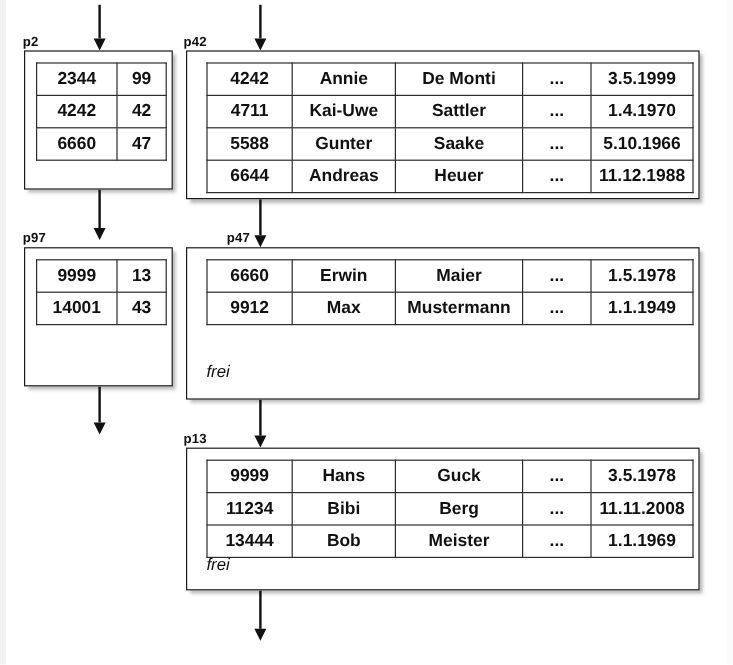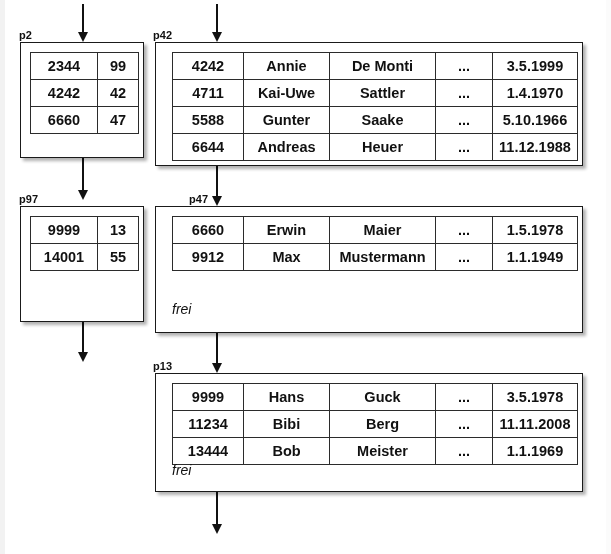--- a/index.html
+++ b/index.html
@@ -158,21 +158,21 @@
   <div class="page-label" style="left:19px; top:193px;">p97</div>
   <div class="page" style="left:20px; top:206px; width:124px; height:116px;">
     <table class="grid index" style="left:9px; top:9px; width:106px;">
       <tbody>
         <tr>
           <td style="width:66px;">9999</td>
           <td style="width:40px;">13</td>
         </tr>
         <tr>
           <td>14001</td>
-          <td>55</td>
+          <td>43</td>
         </tr>
       </tbody>
     </table>
   </div>
 
   <div class="page-label" style="left:153px; top:29px;">p42</div>
   <div class="page" style="left:155px; top:42px; width:428px; height:124px;">
     <table class="grid data" style="left:16px; top:9px; width:400px;">
       <tbody>
         <tr>

